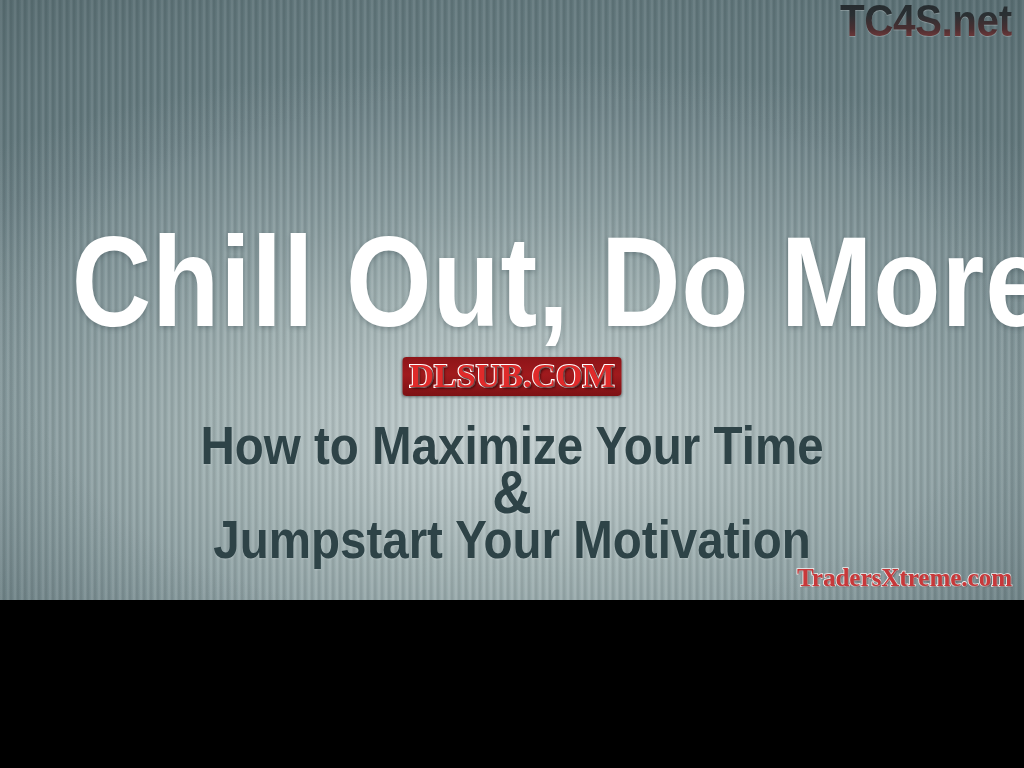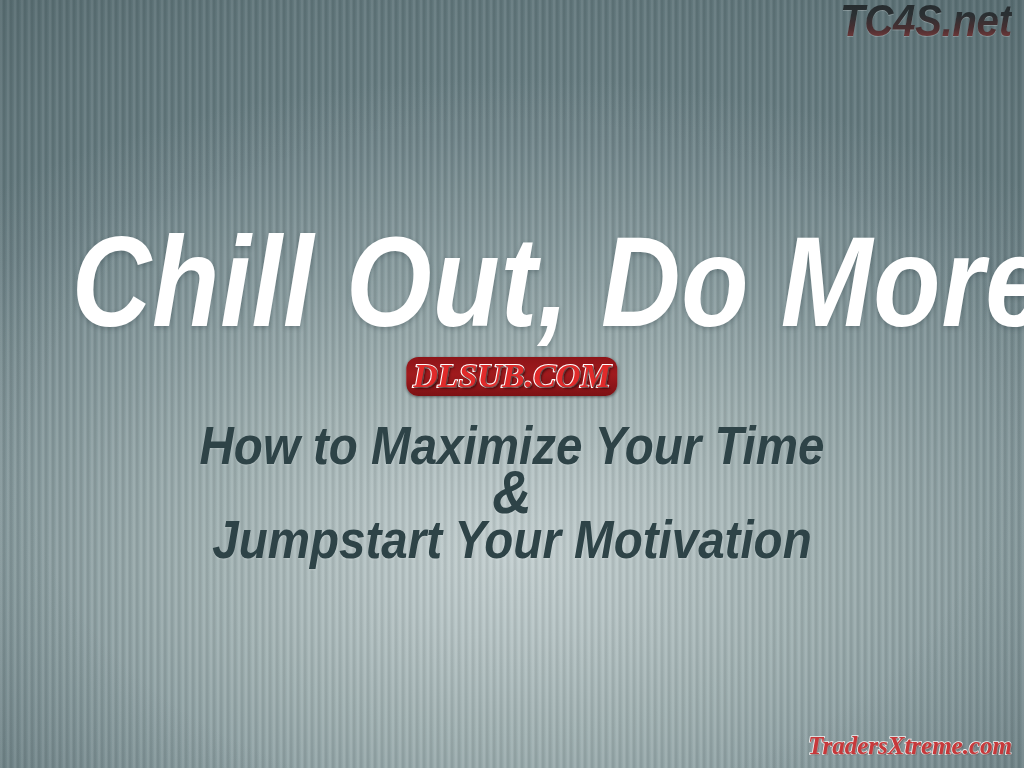--- a/index.html
+++ b/index.html
@@ -3,34 +3,33 @@
 <meta charset="utf-8">
 <style>
   html, body {
     margin: 0;
     padding: 0;
     background: #000;
   }
   #slide {
     position: relative;
     width: 1024px;
-    height: 768px;
+    height: 600px;
     overflow: hidden;
     font-family: "Liberation Sans", sans-serif;
     
     background:
       radial-gradient(ellipse 78% 62% at 50% 72%,
         #c3cfd0 0%,
         #b4c2c3 18%,
         #9fb0b1 38%,
         #8a9da0 58%,
         #7c9094 74%,
         #6f8489 88%,
         #687e83 100%);
-    font-style: italic;
   }
   
   #stripes {
     position: absolute;
     inset: 0;
     background-image: repeating-linear-gradient(
       to right,
       rgba(255,255,255,0.085) 0px,
       rgba(255,255,255,0.085) 2px,
       rgba(0,0,0,0.065) 3px,
@@ -92,21 +91,21 @@
   }
 
   
   #dlsub {
     position: absolute;
     top: 357px;
     left: 50%;
     transform: translateX(-50%);
     padding: 2px 7px 3px 7px;
     background: linear-gradient(to bottom, #8d1418 0%, #a01a1d 45%, #7d1114 100%);
-    border-radius: 12px;
+    border-radius: 4px;
     box-shadow: 0 1px 3px rgba(0,0,0,0.45);
     line-height: 1;
   }
   #dlsub-text {
     font-family: "Liberation Serif", "DejaVu Serif", serif;
     font-weight: bold;
     font-size: 34px;
     letter-spacing: 0px;
     color: #e02a2a;
     -webkit-text-stroke: 2.2px #ffffff;

